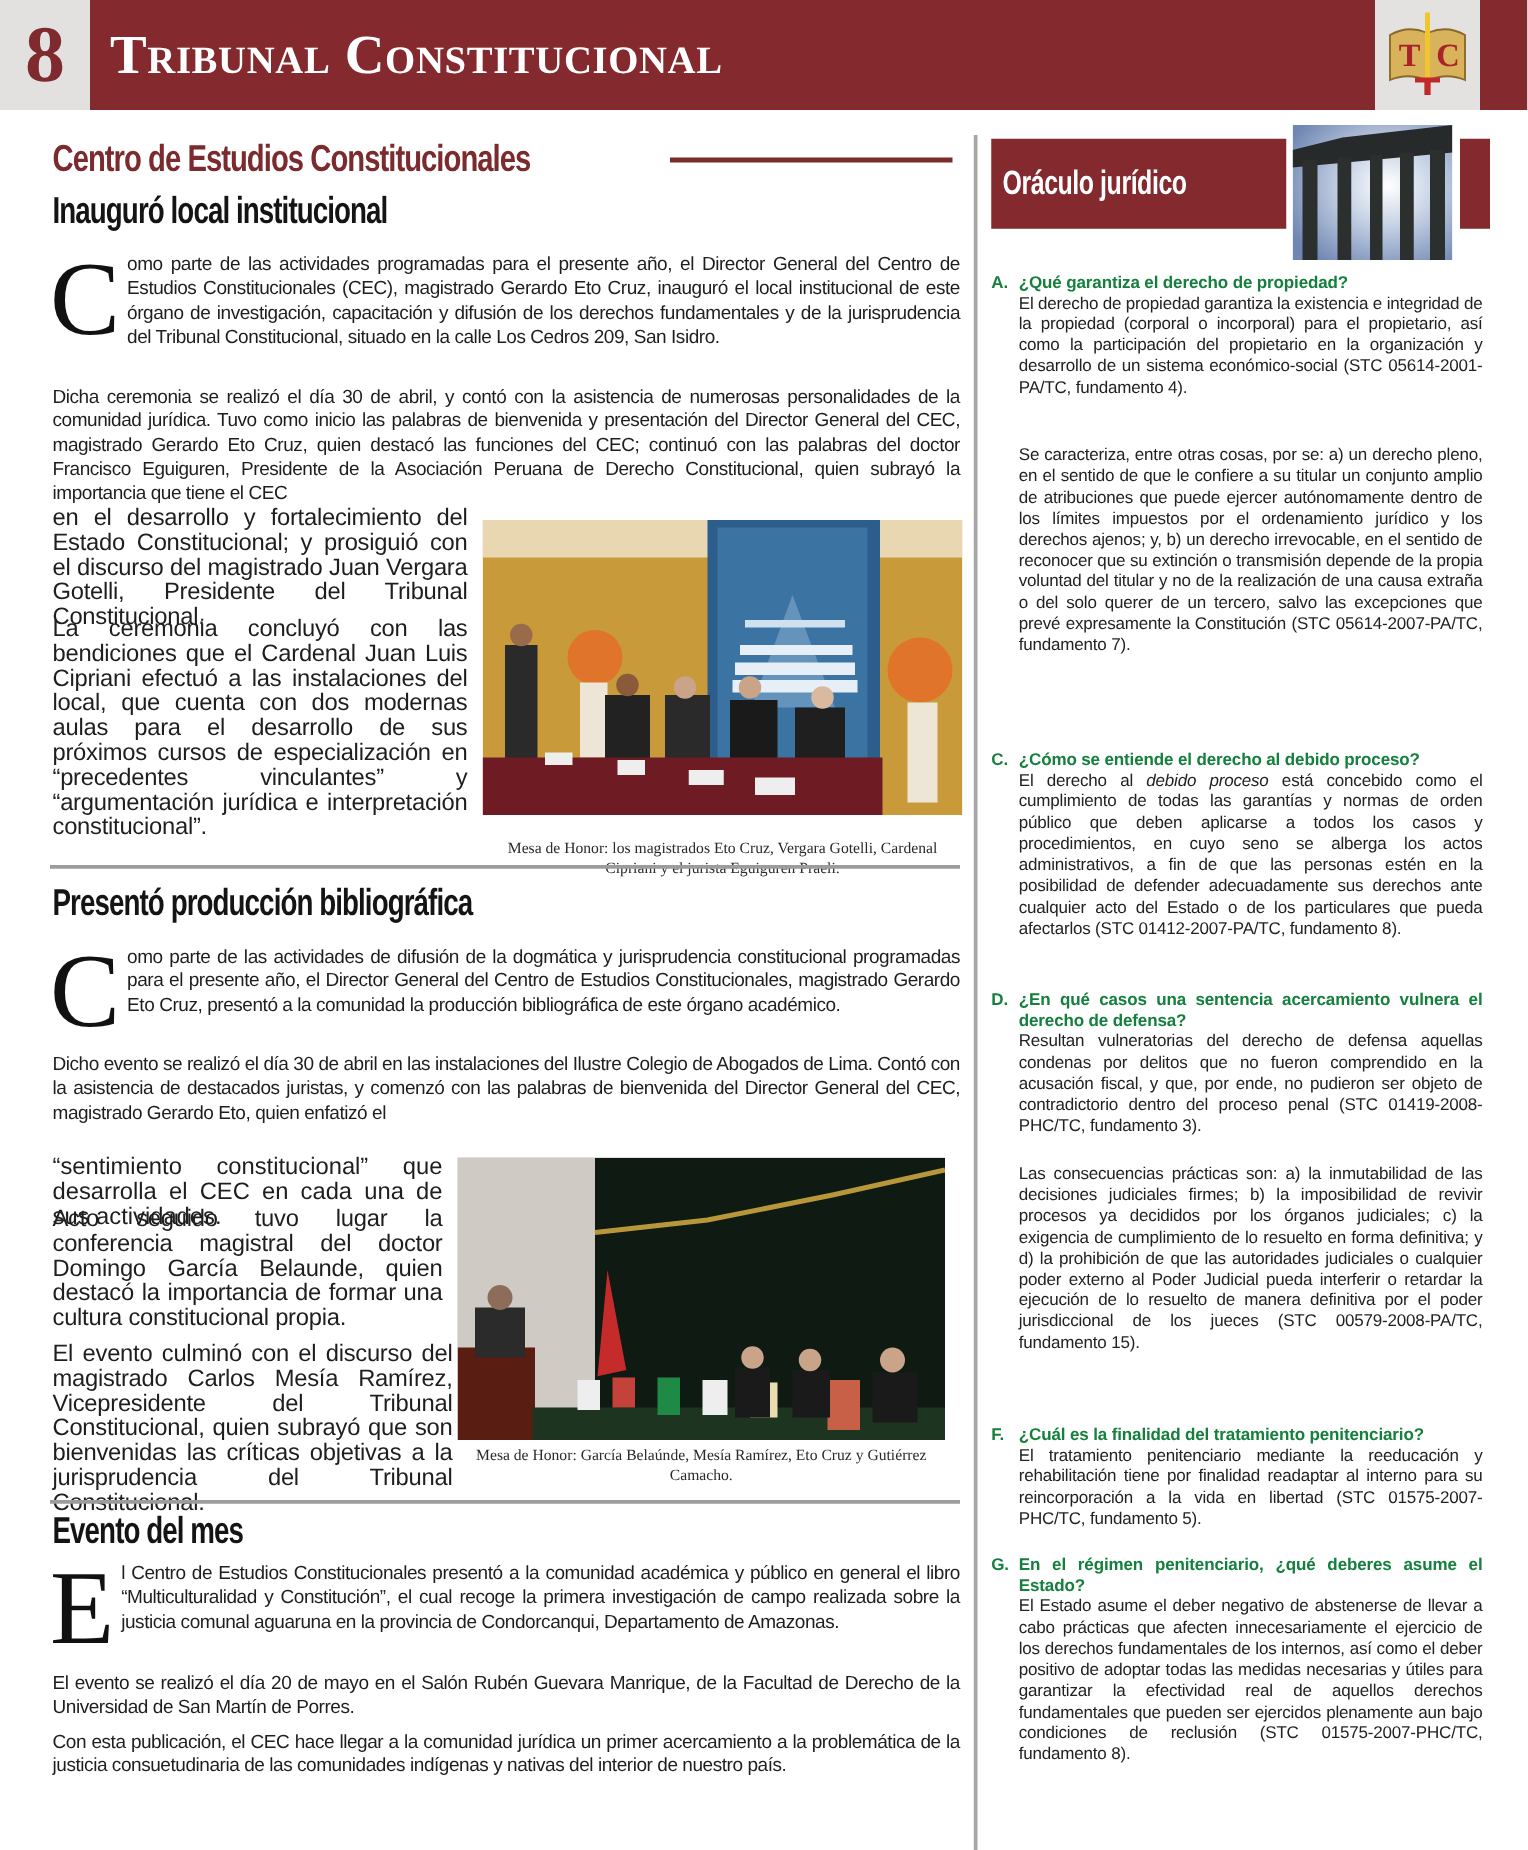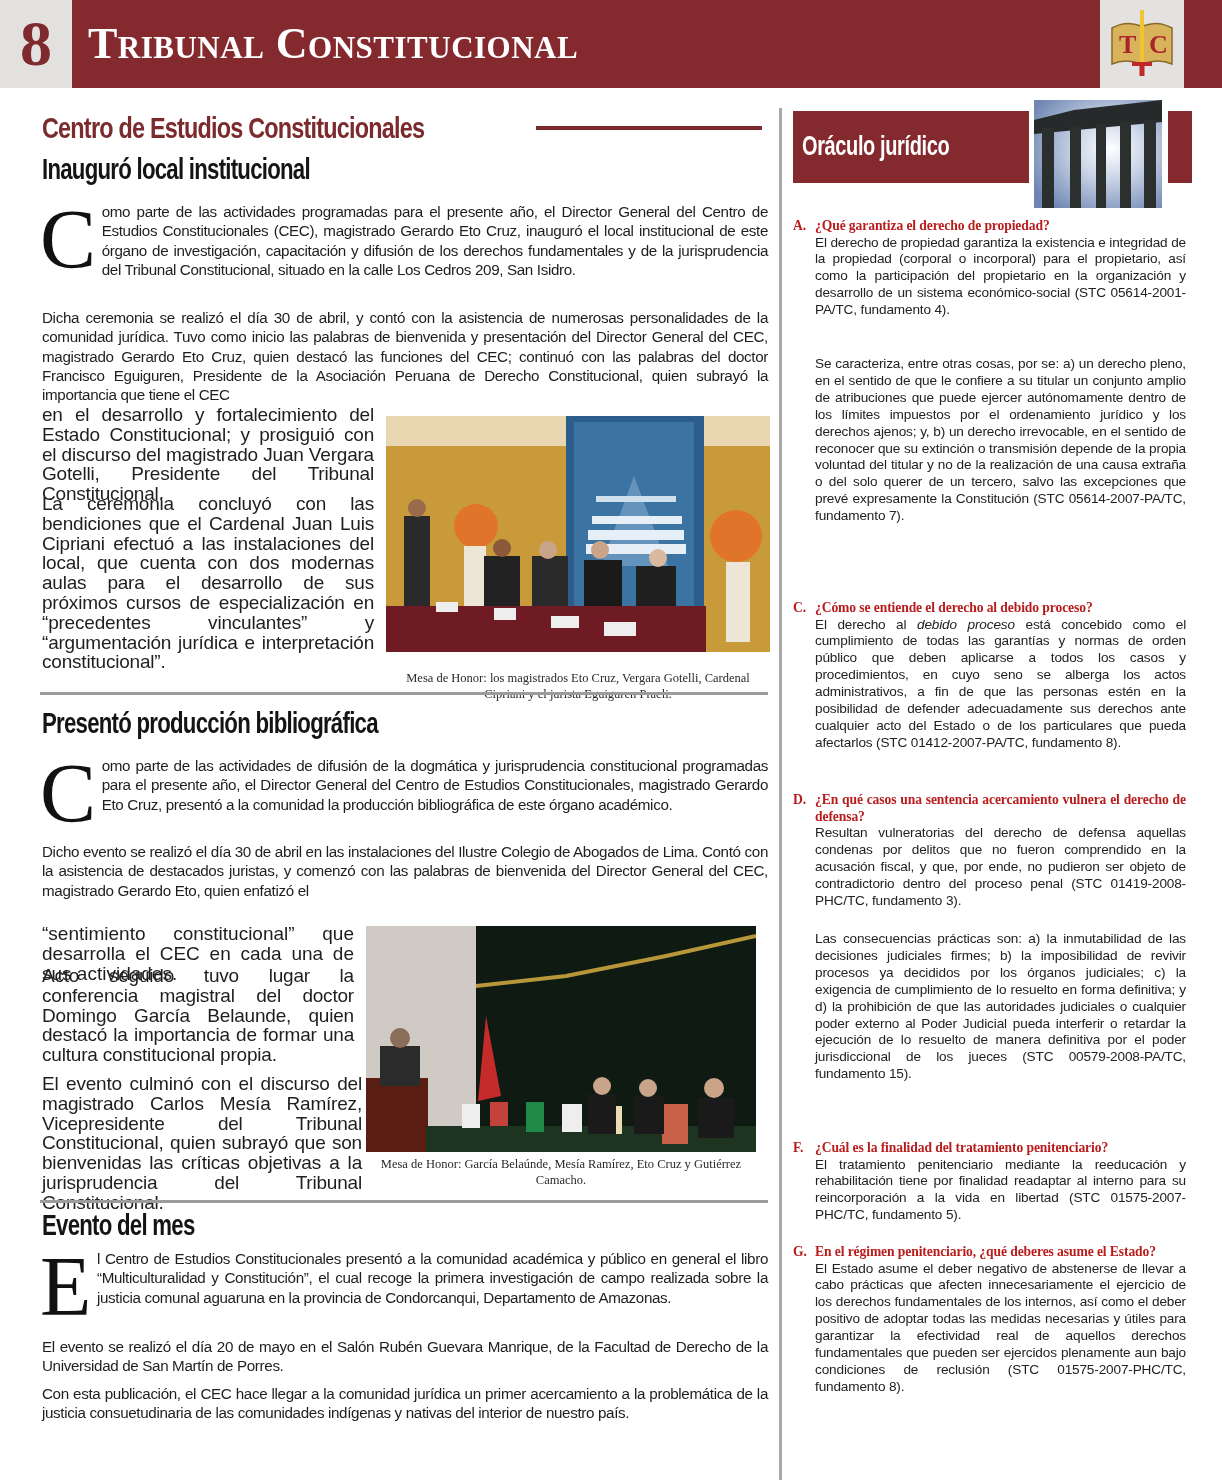--- a/index.html
+++ b/index.html
@@ -39,22 +39,22 @@
     color: #2a2a2a; text-align: center; }
 
   
   .orac-band { position: absolute; left: 793px; top: 111px; width: 236px; height: 72px; background: #84292d; }
   .orac-band2 { position: absolute; left: 1168px; top: 111px; width: 24px; height: 72px; background: #84292d; }
   .orac-title { position: absolute; left: 802px; top: 128px; font-weight: bold; color: #fff; font-size: 27px;
     transform: scaleX(0.74); transform-origin: left top; white-space: nowrap; line-height: 36px; letter-spacing: -0.5px; }
   .orac-photo { position: absolute; left: 1034px; top: 100px; width: 128px; height: 108px; overflow: hidden; }
 
   .qa { position: absolute; left: 793px; width: 393px; }
-  .qa .q { font-weight: bold; font-size: 13.6px; line-height: 16.5px; color: #b91c1c; padding-left: 22px; text-indent: -22px;
-    text-align: justify; letter-spacing: -0.1px; font-family: Liberation Serif, serif; }
+  .qa .q { font-weight: bold; font-size: 13.6px; line-height: 16.5px; color: #15803d; padding-left: 22px; text-indent: -22px;
+    text-align: justify; letter-spacing: -0.1px; }
   .qa .q .ql { display: inline-block; width: 22px; text-indent: 0; }
   .qa .a { font-size: 13.6px; line-height: 16.9px; color: #222; padding-left: 22px; text-align: justify; letter-spacing: -0.15px; }
 </style>
 </head>
 <body>
 
 <div class="hdr-page">
   <span>8</span>
 </div>
 <div class="hdr-band"></div>

